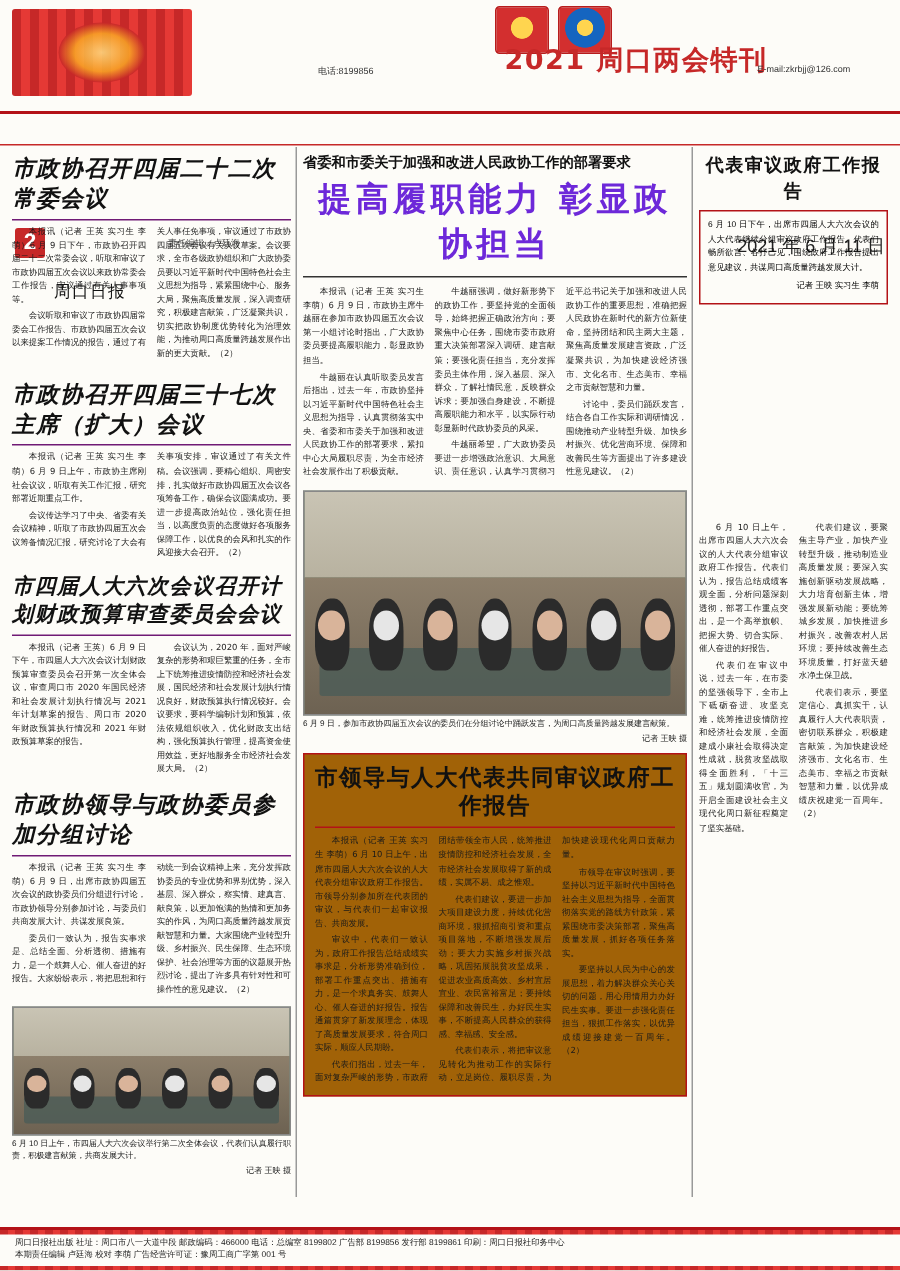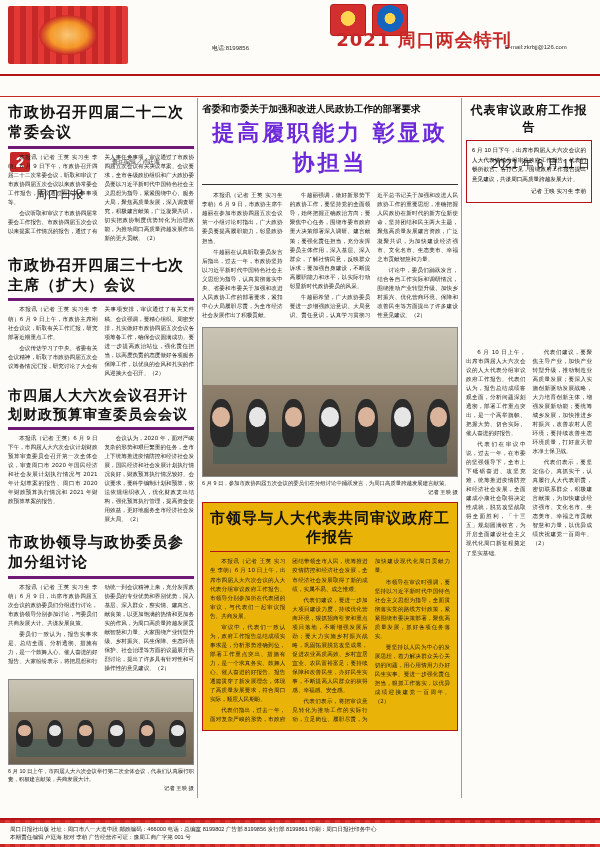--- a/index.html
+++ b/index.html
@@ -53,21 +53,21 @@
 
   .col{position:absolute;top:4px;box-sizing:border-box;}
   .colA{left:8px;width:186px;}
   .colB{left:202px;width:256px;}
   .colC{left:466px;width:126px;}
 
   .headline{
     font-family:"DejaVu Serif","Liberation Serif",serif;
     font-weight:bold;color:#111;letter-spacing:1px;
   }
-  .h-a{font-size:15px;line-height:1.35;margin:0 0 4px 0;border-bottom:3px solid #701a75;padding-bottom:3px;}
+  .h-a{font-size:15px;line-height:1.35;margin:0 0 4px 0;border-bottom:1px solid #701a75;padding-bottom:3px;font-style:italic;}
   .kicker{font-size:9.5px;font-weight:bold;color:#111;line-height:1.4;margin:0 0 3px 0;}
   .h-main{
     font-family:"DejaVu Serif","Liberation Serif",serif;
     font-size:22px;font-weight:bold;color:#6d28d9;letter-spacing:3px;
     text-align:center;margin:2px 0 6px 0;
   }
   .rule-thin{height:1px;background:#333;margin:4px 0 6px 0;}
 
   .txt{
     font-size:5.6px;line-height:1.62;color:#1a1a1a;text-align:justify;
@@ -86,21 +86,21 @@
   .photo .floor{position:absolute;left:0;right:0;bottom:0;height:62%;background:linear-gradient(#8d7f6b,#6d6252);}
   .photo .tbl{position:absolute;left:4%;right:4%;bottom:8%;height:22%;background:#4e5d57;border-radius:2px;opacity:.85;}
   .heads{position:absolute;left:0;right:0;top:34%;height:46%;display:flex;justify-content:space-around;align-items:flex-end;}
   .head{width:9%;height:70%;background:#2b2b2b;border-radius:45% 45% 35% 35%;position:relative;}
   .head:before{content:"";position:absolute;left:12%;top:16%;width:76%;height:42%;background:#d9b49a;border-radius:50%;}
   .head.m:before{background:#e6e6e6;}
   .caption{font-size:5.4px;color:#222;line-height:1.5;margin-top:2px;text-align:justify;}
   .credit{font-size:5.4px;color:#222;text-align:right;margin-top:2px;}
 
   .boxed{
-    border:1px solid #b31217;padding:6px 7px;box-sizing:border-box;background:#eab308;
+    border:1px solid #b31217;padding:6px 7px;box-sizing:border-box;background:#a16207;
   }
   .box-title{
     font-family:"DejaVu Serif","Liberation Serif",serif;
     font-size:15px;font-weight:bold;color:#111;text-align:center;letter-spacing:1px;
     border-bottom:1px solid #b31217;padding-bottom:4px;margin-bottom:5px;
   }
   .c-title{
     font-family:"DejaVu Serif","Liberation Serif",serif;
     font-size:12px;font-weight:bold;text-align:center;color:#111;letter-spacing:1px;
     margin:0 0 4px 0;

